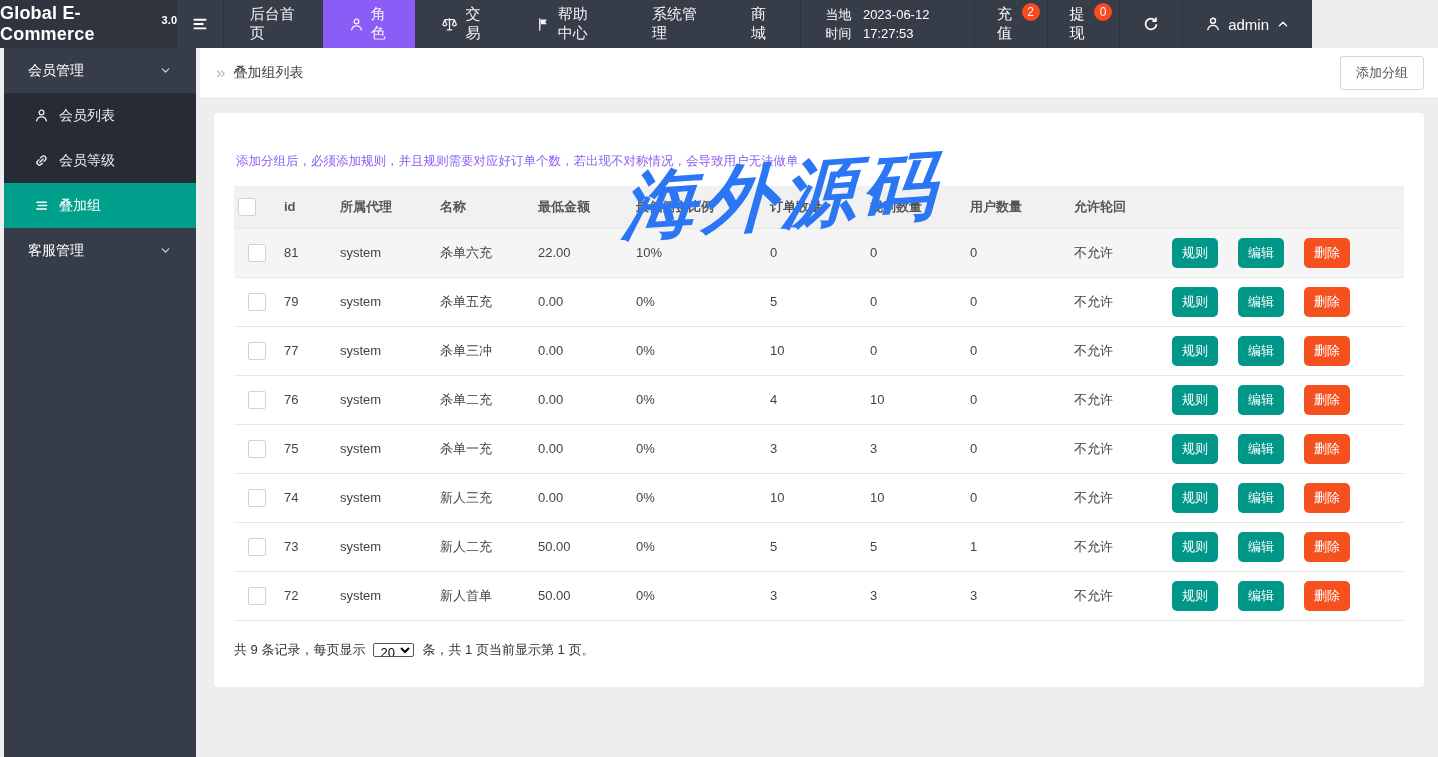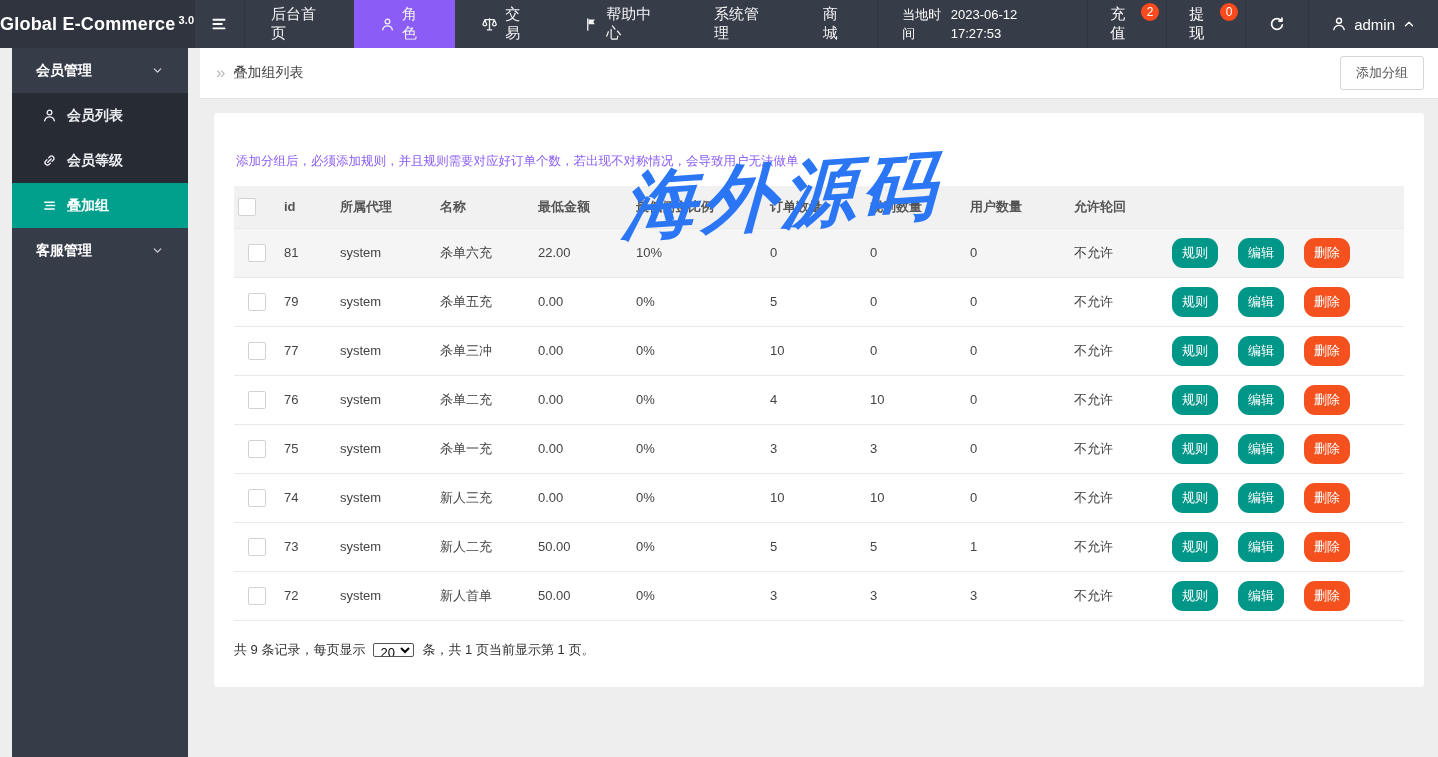--- a/index.html
+++ b/index.html
@@ -1,20 +1,20 @@
 <!DOCTYPE html>
 <html><head>
 <meta charset="utf-8">
 <style>
   * { margin:0; padding:0; box-sizing:border-box; }
   html,body { width:1438px; height:757px; overflow:hidden;
     font-family:"Liberation Sans","DejaVu Sans",sans-serif; background:#eee; }
 
   
-  .navbar { position:absolute; top:0; left:0; width:1438px; height:48px;
+  .navbar { position:absolute; top:0; left:0; width:1312px; height:48px;
     background:#363c48; display:flex; align-items:stretch; color:#fff; z-index:20; }
   .logo { width:200px; background:#2f343e; display:flex; align-items:center;
     justify-content:center; font-size:18px; font-weight:bold; letter-spacing:.2px; }
   .logo sup { font-size:11px; font-weight:bold; margin-left:3px; transform:translateY(-4px); }
   .nav-toggle { width:52px; display:flex; align-items:center; justify-content:center;
     border-right:1px solid #2e3440; cursor:pointer; }
   .nav-menu { display:flex; align-items:stretch; }
   .nav-item { display:flex; align-items:center; gap:7px; padding:0 26px;
     font-size:15px; color:#f2f3f5; cursor:pointer; }
   .nav-item.active { background:#8b5cf6; }
@@ -28,22 +28,22 @@
   .badge { position:absolute; top:3px; right:7px; min-width:18px; height:18px;
     border-radius:9px; background:#fb4b1d; color:#fff; font-size:12px;
     display:flex; align-items:center; justify-content:center; padding:0 4px; }
   .refresh-block { display:flex; align-items:center; padding:0 22px;
     border-right:1px solid #2e3440; cursor:pointer; }
   .admin-block { display:flex; align-items:center; gap:7px; padding:0 22px; cursor:pointer; font-size:15px; }
   .icon { display:inline-flex; align-items:center; justify-content:center; }
   .icon svg { display:block; }
 
   
-  .sidebar { position:absolute; top:48px; left:12px; bottom:0; width:176px;
-    background:#363c48; z-index:15;font-weight:bold; }
+  .sidebar { position:absolute; top:48px; left:4px; bottom:0; width:192px;
+    background:#363c48; z-index:15; }
   .side-group-header { height:45px; display:flex; align-items:center; padding:0 24px;
     color:#fff; font-size:14px; cursor:pointer; }
   .side-group-header .chev { margin-left:auto; color:#cdd0d6; }
   .side-item { height:45px; display:flex; align-items:center; gap:10px;
     padding:0 18px 0 30px; background:#262b34; color:#eceef1; font-size:14px; cursor:pointer; }
   .side-item.active { background:#00a08c; color:#fff; }
 
   
   .main { position:absolute; top:48px; left:200px; right:0; bottom:0; background:#eee; }
   .breadcrumb-bar { height:51px; background:#fff; border-bottom:1px solid #e3e3e3;
@@ -60,21 +60,21 @@
   table.grid { width:100%; border-collapse:collapse; font-size:13px; table-layout:fixed; }
   table.grid thead th { background:#f1f1f1; height:42px; font-weight:bold;
     color:#555; text-align:left; padding:0 4px; }
   table.grid tbody td { height:49px; color:#444; padding:0 4px;
     border-bottom:1px solid #e9e9e9; }
   table.grid tbody tr:first-child { background:#f5f5f5; }
   table.grid tbody tr:first-child td { border-top:1px solid #e9e9e9; }
   .cb-cell { text-align:center; }
   .checkbox { width:18px; height:18px; border:1px solid #d2d2d2; border-radius:2px;
     background:#fff; display:inline-block; vertical-align:middle; cursor:pointer; }
-  .btn { display:inline-block; border:none; border-radius:11px; color:#fff;
+  .btn { display:inline-block; border:none; border-radius:5px; color:#fff;
     font-size:13px; padding:6px 10px; margin-right:20px; cursor:pointer;
     font-family:"Liberation Sans","DejaVu Sans",sans-serif; }
   .btn-teal { background:#009688; }
   .btn-red { background:#f4511e; }
 
   .pagination { margin-top:20px; font-size:13px; color:#333;
     display:flex; align-items:center; gap:5px; }
   .page-size-select { font-size:13px; height:14px; border:1px solid #555;
     border-radius:2px; background:#fff; margin:0 3px; padding:0 2px;
     font-family:"Liberation Sans","DejaVu Sans",sans-serif; }

